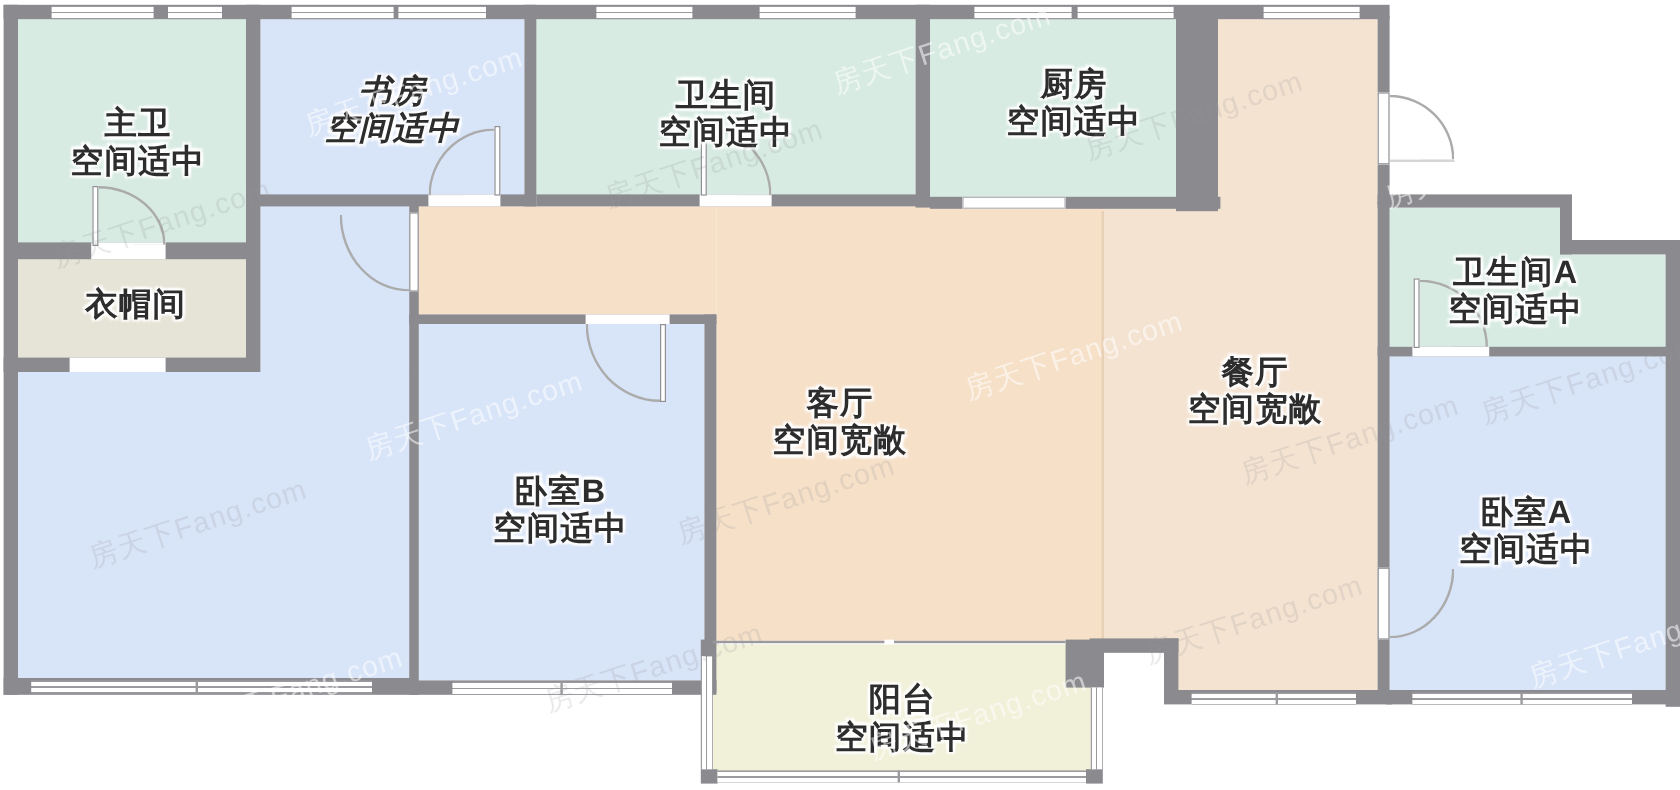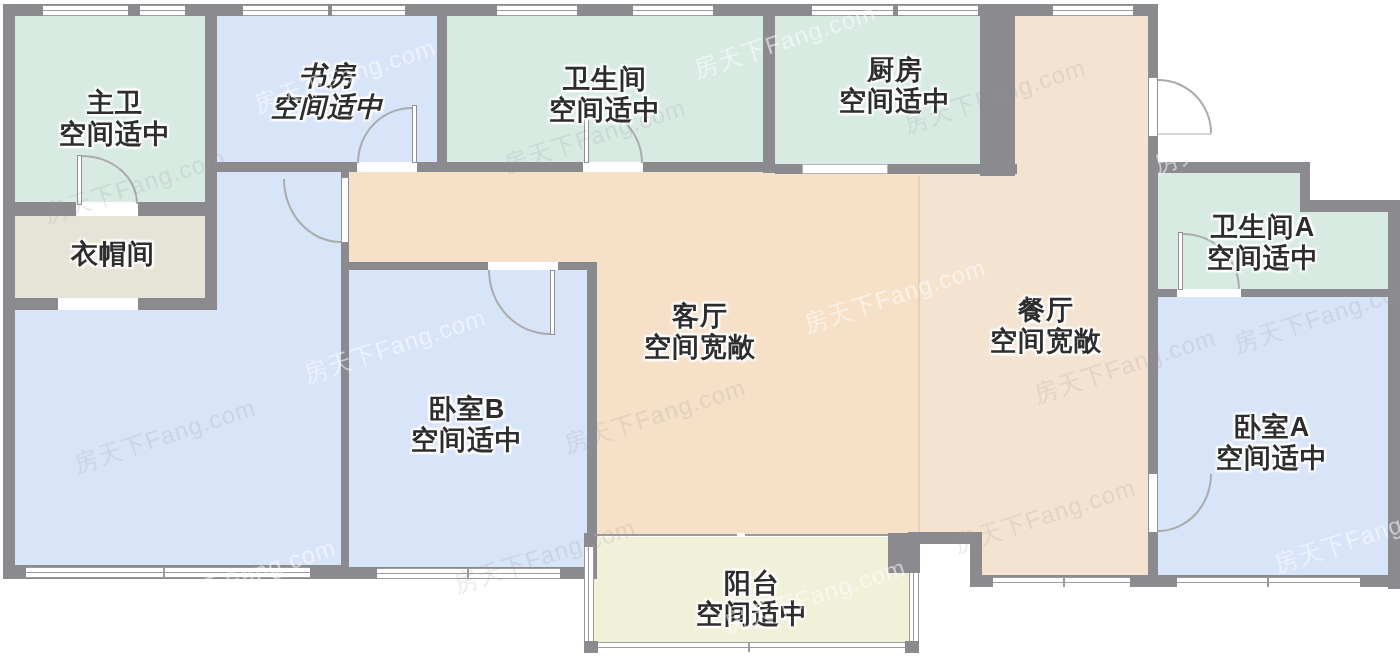--- a/index.html
+++ b/index.html
@@ -173,21 +173,21 @@
     <div>空间适中</div>
   </div>
   <div class="label" style="left:895px;top:86px;">
     <div>厨房</div>
     <div>空间适中</div>
   </div>
   <div class="label" style="left:1263px;top:243px;">
     <div>卫生间A</div>
     <div>空间适中</div>
   </div>
-  <div class="label" style="left:700px;top:332px;">
+  <div class="label" style="left:700px;top:352px;">
     <div>客厅</div>
     <div>空间宽敞</div>
   </div>
   <div class="label" style="left:1046px;top:326px;">
     <div>餐厅</div>
     <div>空间宽敞</div>
   </div>
   <div class="label" style="left:467px;top:425px;">
     <div>卧室B</div>
     <div>空间适中</div>

